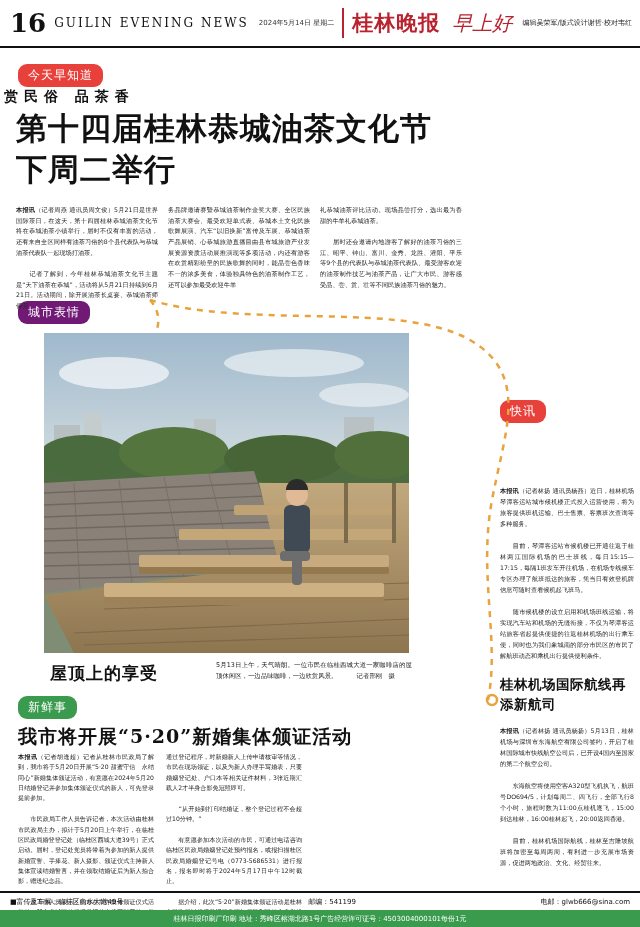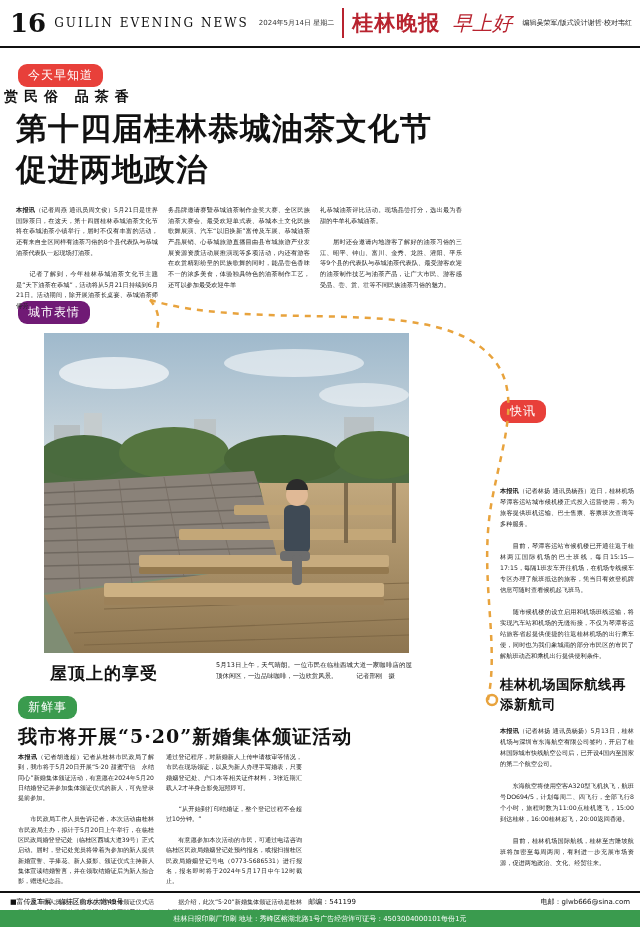--- a/index.html
+++ b/index.html
@@ -159,21 +159,21 @@
   </div>
 
   <div class="tag" style="left:18px;top:64px;">今天早知道</div>
   <div class="tag pink" style="left:18px;top:301px;">城市表情</div>
   <div class="tag" style="left:500px;top:400px;">快讯</div>
   <div class="tag green" style="left:18px;top:696px;">新鲜事</div>
 
   <div class="kicker">赏民俗 品茶香</div>
   <div class="headline">
     <div>第十四届桂林恭城油茶文化节</div>
-    <div>促进两地政治</div>
+    <div>下周二举行</div>
   </div>
 
   <div class="lead-cols">
     <div class="col"><b>本报讯</b>（记者周燕 通讯员周文俊）5月21日是世界国际茶日，在这天，第十四届桂林恭城油茶文化节将在恭城油茶小镇举行，届时不仅有丰富的活动，还有来自全区同样有油茶习俗的8个县代表队与恭城油茶代表队一起现场打油茶。<br><br>　　记者了解到，今年桂林恭城油茶文化节主题是“天下油茶在恭城”，活动将从5月21日持续到6月21日。活动期间，除开展油茶长桌宴、恭城油茶师傅劳</div>
     <div class="col">务品牌邀请赛暨恭城油茶制作金奖大赛、全区民族油茶大赛会、最受欢迎单式表、恭城本土文化民族歌舞展演、汽车“以旧换新”富传及车展、恭城油茶产品展销、心恭城旅游直播目由县市城旅游产业发展资源资质活动展推演现等多项活动，内还有游客在欢赏精彩纷呈的民族歌舞的同时，能品尝色香味不一的浓多美食，体验独具特色的油茶制作工艺，还可以参加最受欢迎牛羊</div>
     <div class="col">礼恭城油茶评比活动。现场品尝打分，选出最为香甜的牛羊礼恭城油茶。<br><br>　　届时还会邀请内地游客了解好的油茶习俗的三江、昭平、钟山、富川、金秀、龙胜、灌阳、平乐等9个县的代表队与恭城油茶代表队、最受游客欢迎的油茶制作技艺与油茶产品，让广大市民、游客感受品、尝、赏、壮等不同民族油茶习俗的魅力。</div>
   </div>
 
   <svg class="dash-svg">
     <path d="M150 300 C 250 330, 400 300, 470 340 C 530 375, 505 430, 492 500 C 478 575, 500 640, 488 700" fill="none" stroke="#e8a33d" stroke-width="2.5" stroke-dasharray="6 6"></path>

